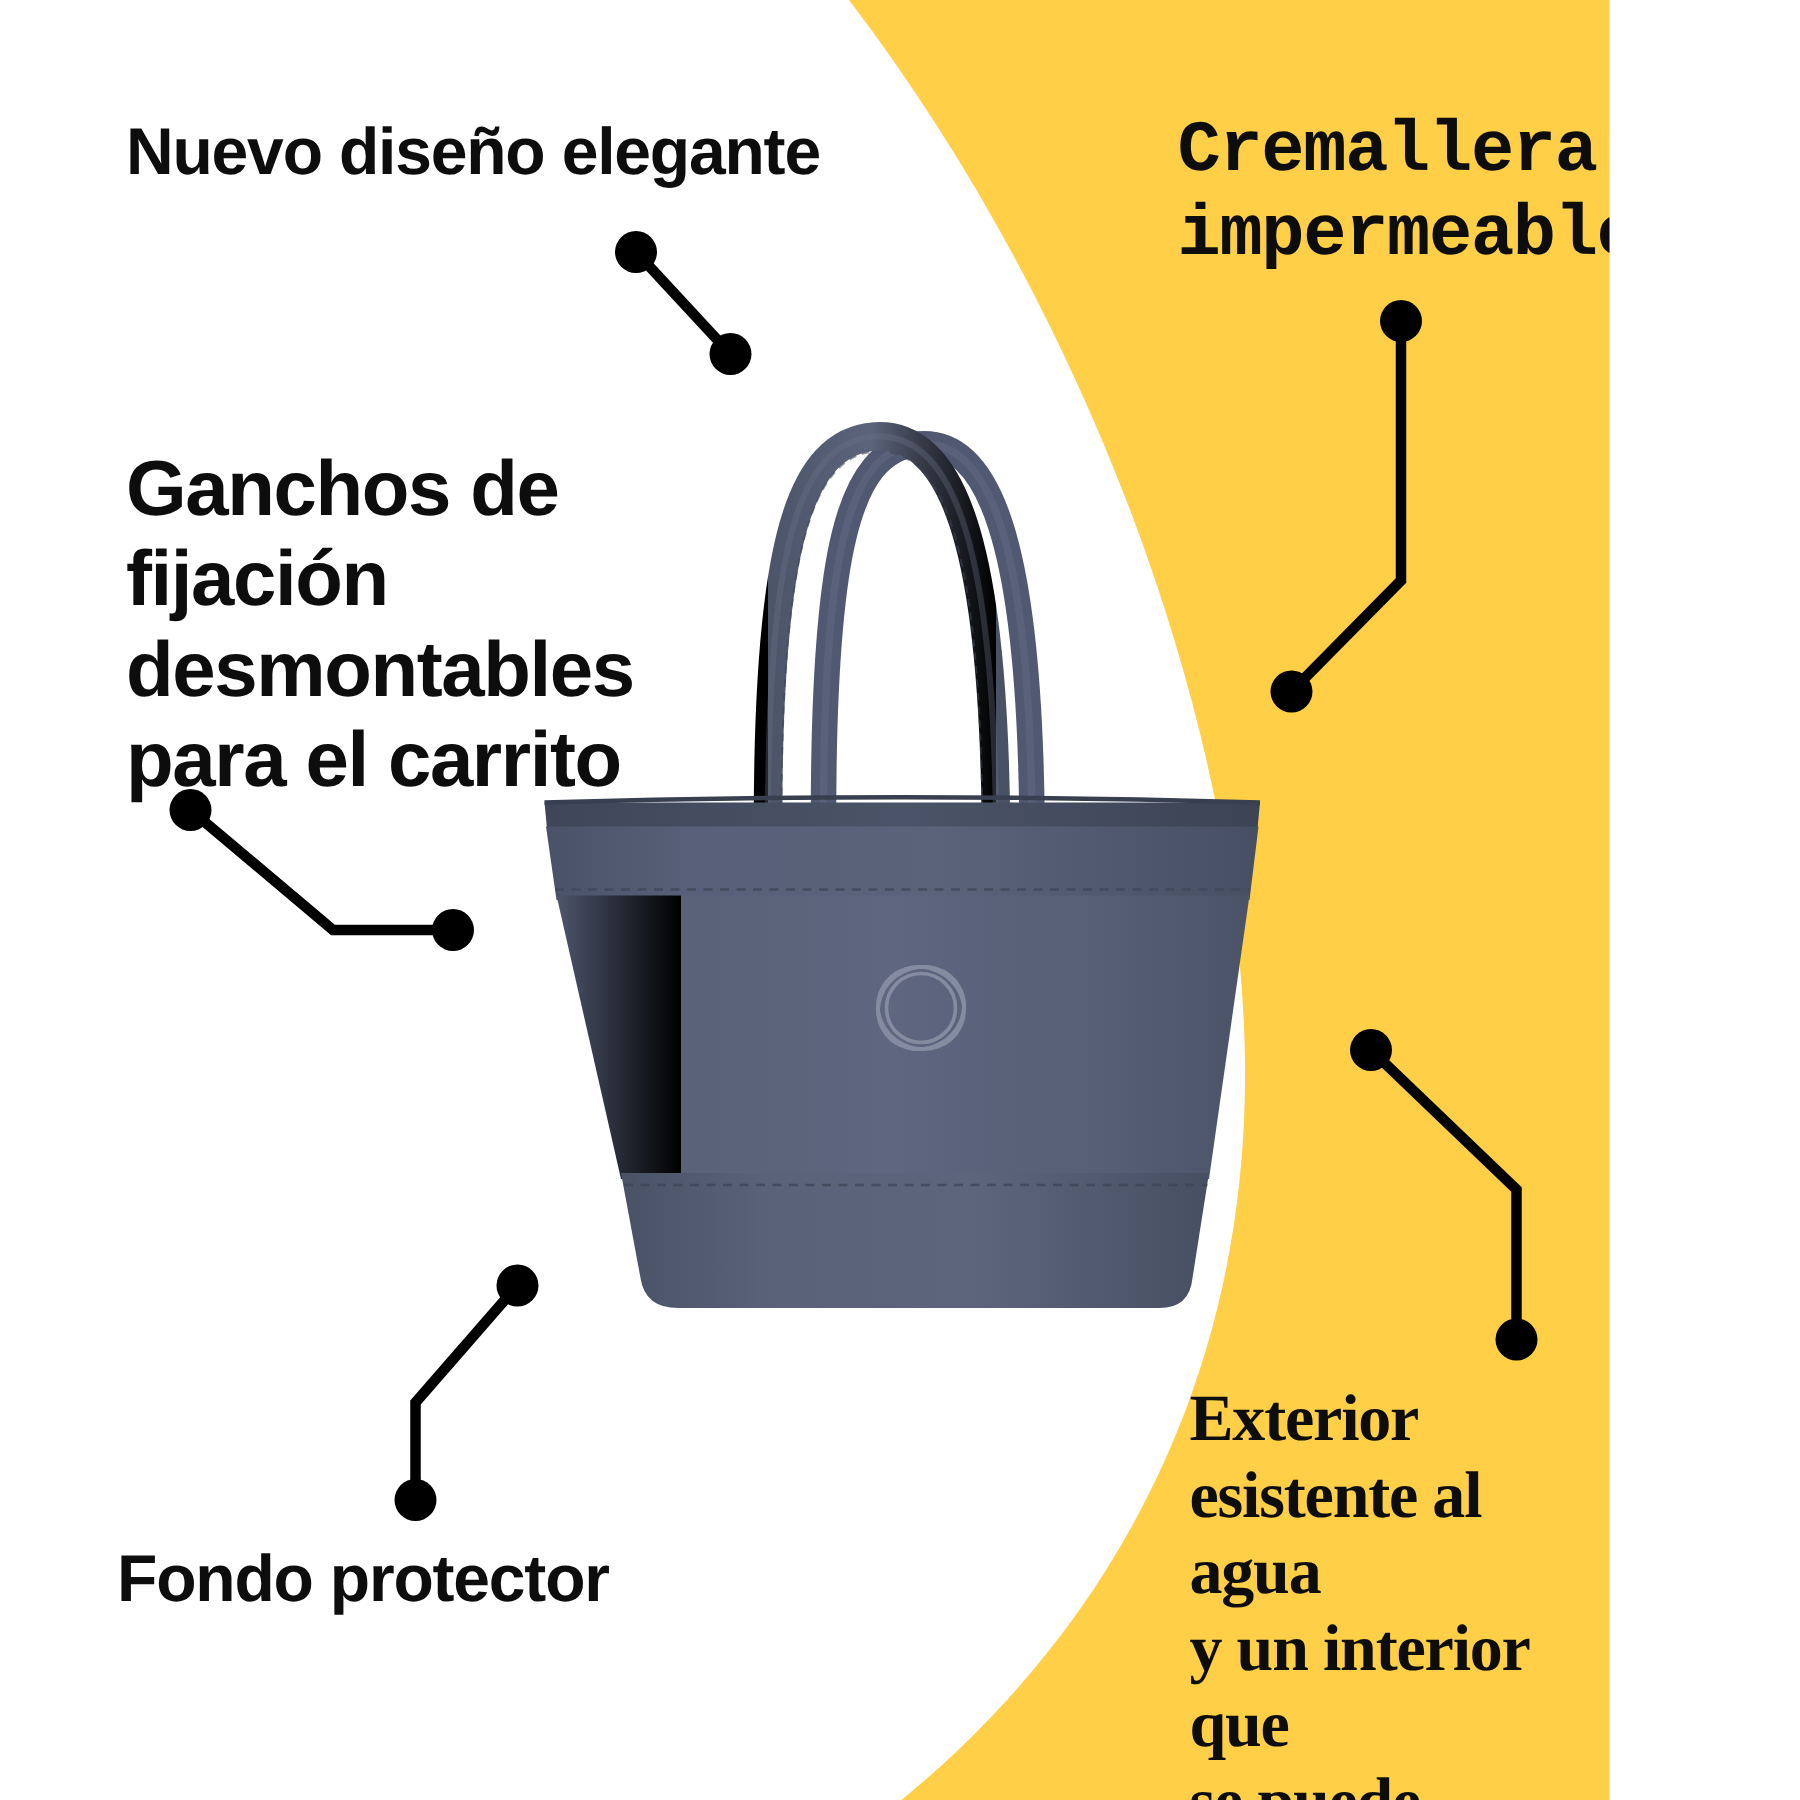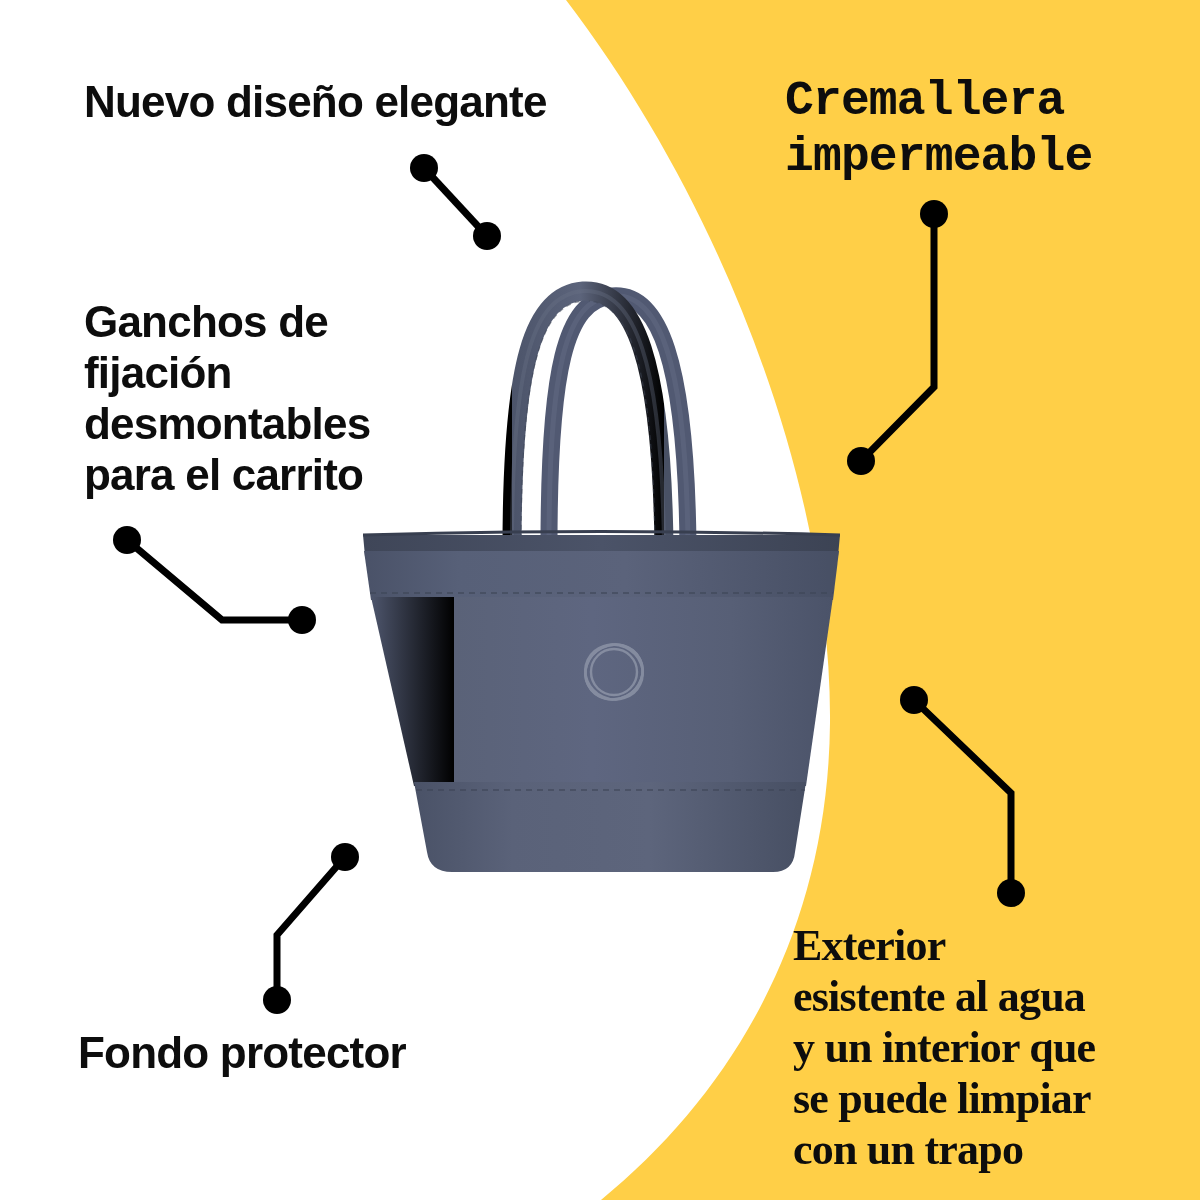--- a/index.html
+++ b/index.html
@@ -5,21 +5,21 @@
   html, body {
     margin: 0;
     padding: 0;
     background: #ffffff;
   }
   body {
     font-family: "Liberation Sans", sans-serif;
   }
   #stage {
     position: relative;
-    width: 1200px;
+    width: 1073px;
     height: 1200px;
     overflow: hidden;
     background: #ffffff;
   }
   #bg-svg, #lines-svg, #bag-svg {
     position: absolute;
     top: 0;
     left: 0;
     width: 1200px;
     height: 1200px;
@@ -39,21 +39,21 @@
     margin: 0;
   }
   #callout-nuevo-diseno {
     left: 84px;
     top: 78px;
     font-size: 44px;
   }
   #callout-ganchos {
     left: 84px;
     top: 296px;
-    font-size: 44px;
+    font-size: 52px;
     line-height: 1.16;
   }
   #callout-fondo {
     left: 78px;
     top: 1029px;
     font-size: 44px;
   }
   #callout-cremallera {
     left: 785px;
     top: 74px;

